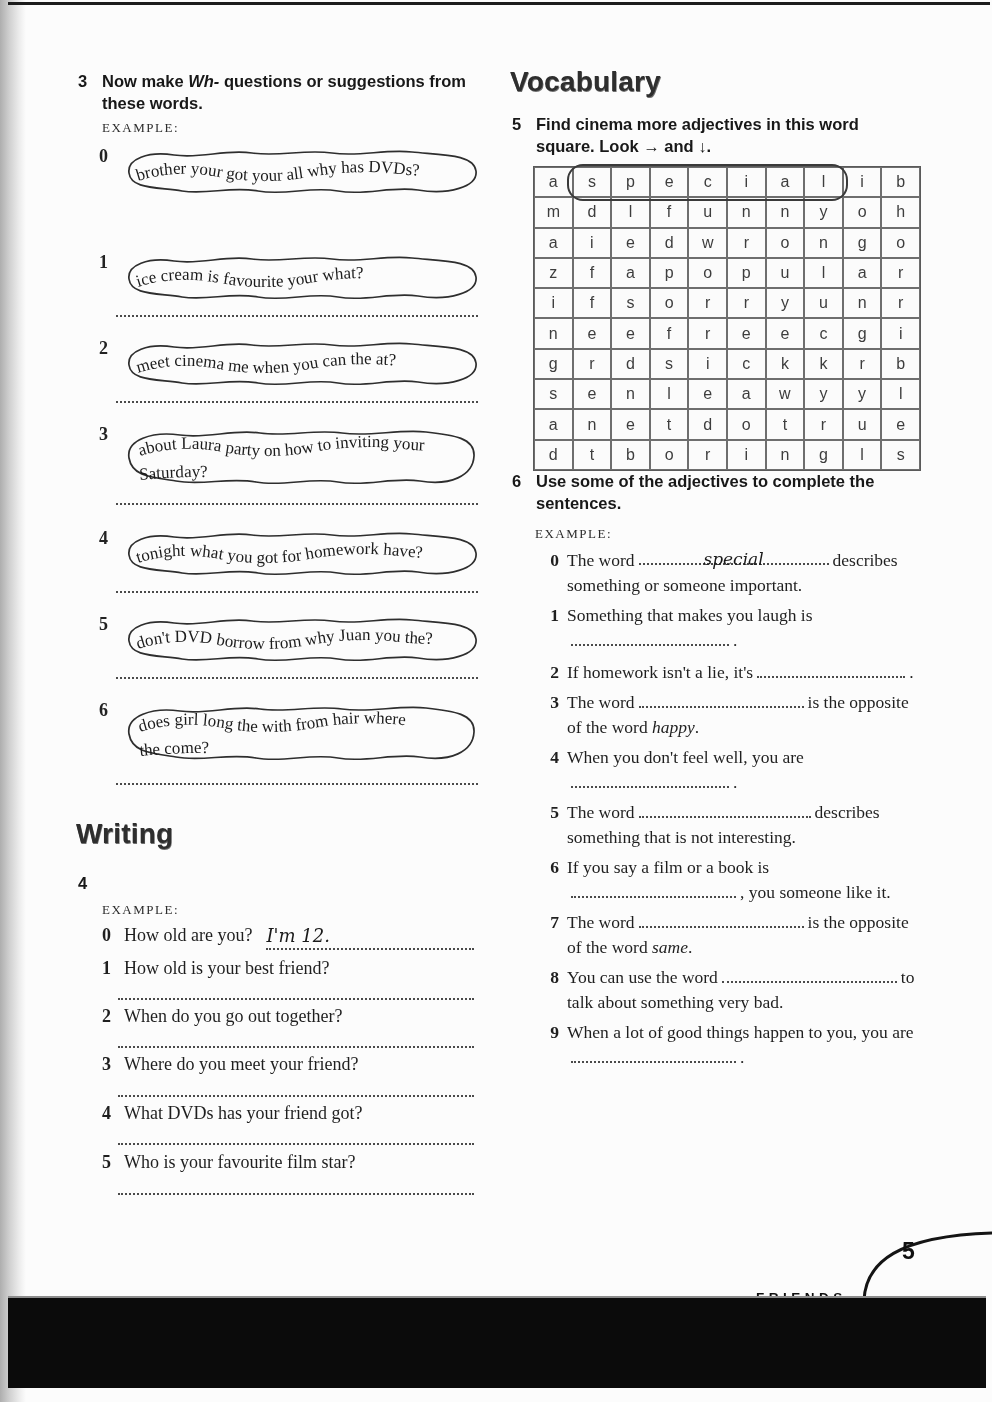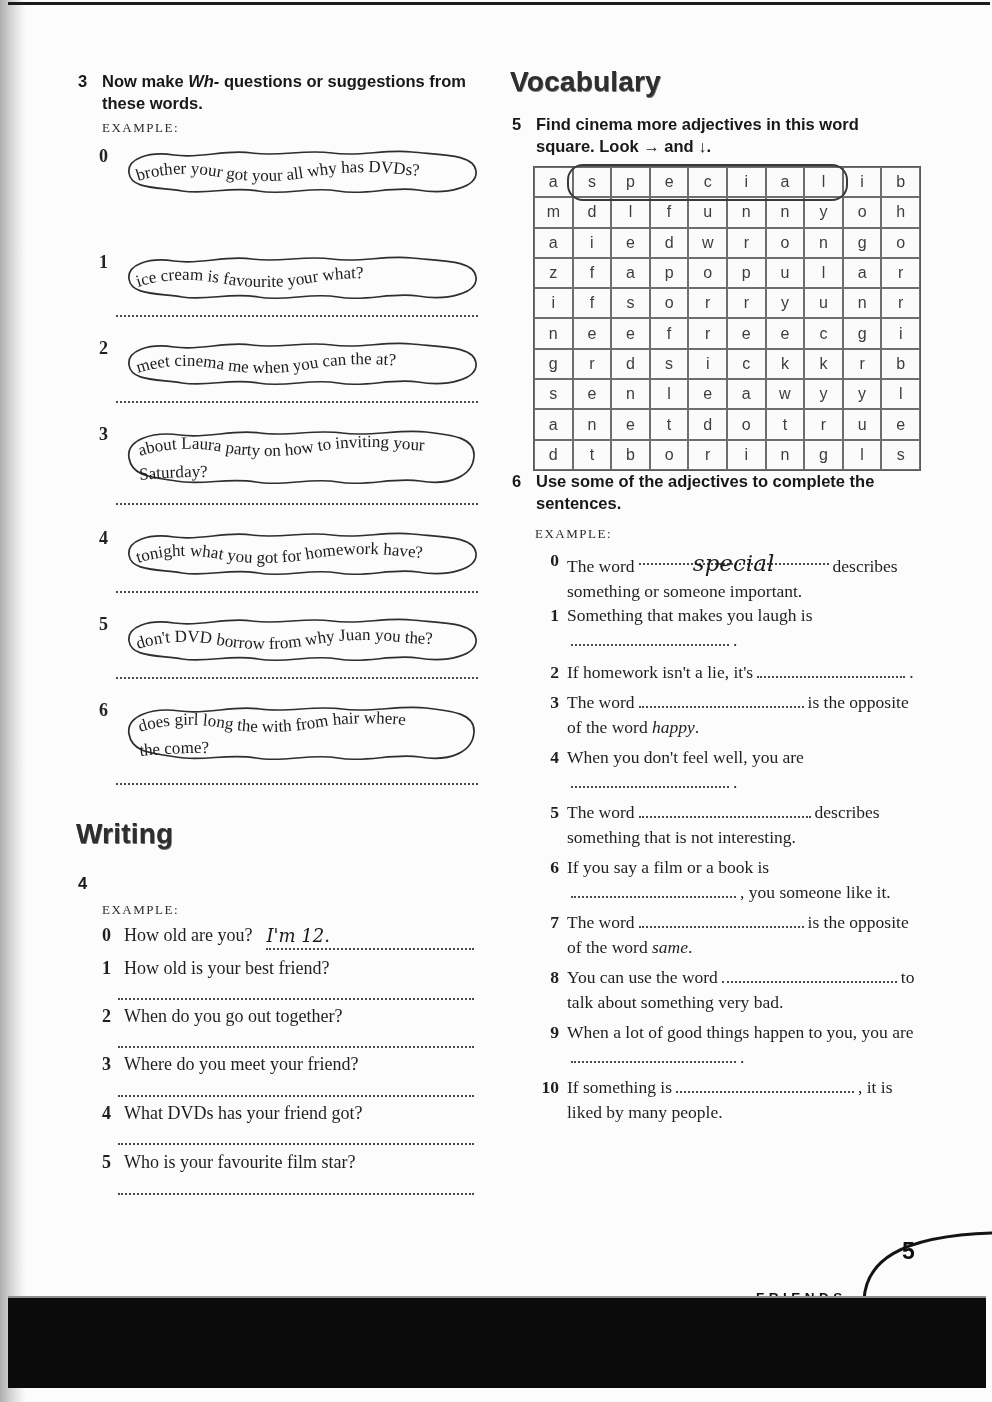--- a/index.html
+++ b/index.html
@@ -55,21 +55,21 @@
     position:absolute; border:2px solid #3a3a3a; border-radius:16px;
     width:277px; height:33px; left:33px; top:-3px; pointer-events:none;
   }
 
   
   .v-item { display:flex; gap:8px; font-size:17.5px; line-height:1.43; }
   .v-item .n { flex:0 0 24px; font-weight:700; text-align:right; }
   .v-item .content { flex:1 1 auto; }
   .blank { display:inline-block; border-bottom:2px dotted #4a4a4a; height:15px;
     vertical-align:baseline; margin:0 4px; text-align:center; }
-  .blank .hand { display:inline-block; transform:translateY(-1px); font-size:23px; }
+  .blank .hand { display:inline-block; transform:translateY(-1px); font-size:17px; }
   .it { font-style:italic;margin-top:23px; }
 
   
   .friends {
     font-family:"Liberation Sans", sans-serif; font-weight:700; font-size:13.5px;
     letter-spacing:4.5px; color:#101010;
   }
   .pagenum { font-family:"Liberation Sans", sans-serif; font-weight:700; font-size:23px; color:#101010; }
   .bottom-bar { left:8px; top:1296px; width:978px; height:90px; background:#0b0b0b; border-top:2px solid #8c8c8c; }
   .curve path { fill:none; stroke:#141414; stroke-width:3px; }
@@ -367,24 +367,20 @@
   <div class="abs v-item" style="left:535px; top:965px; width:385px;">
     <span class="n">8</span>
     <span class="content"><span>You can use the word</span><span class="blank" style="width:175px;"></span><span>to talk about something very bad.</span></span>
   </div>
 
   <div class="abs v-item" style="left:535px; top:1020px; width:385px;">
     <span class="n">9</span>
     <span class="content"><span>When a lot of good things happen to you, you are</span><span class="blank" style="width:165px;"></span><span>.</span></span>
   </div>
 
-  <div class="abs v-item" style="left:535px; top:1075px; width:385px;">
-    <span class="n">10</span>
-    <span class="content"><span>If something is</span><span class="blank" style="width:178px;"></span><span>, it is liked by many people.</span></span>
-  </div>
 
   <div class="abs friends" style="left:756px; top:1246px;margin-top:44px;">FRIENDS</div>
   <svg class="abs curve" style="left:856px; top:1220px;" width="136" height="80" viewBox="0 0 136 80">
     <path d="M 8,80 C 10,42 42,16 136,13"></path>
   </svg>
   <div class="abs pagenum" style="left:902px; top:1238px;">5</div>
   <div class="abs bottom-bar"></div>
 </div>
 
 </body></html>

